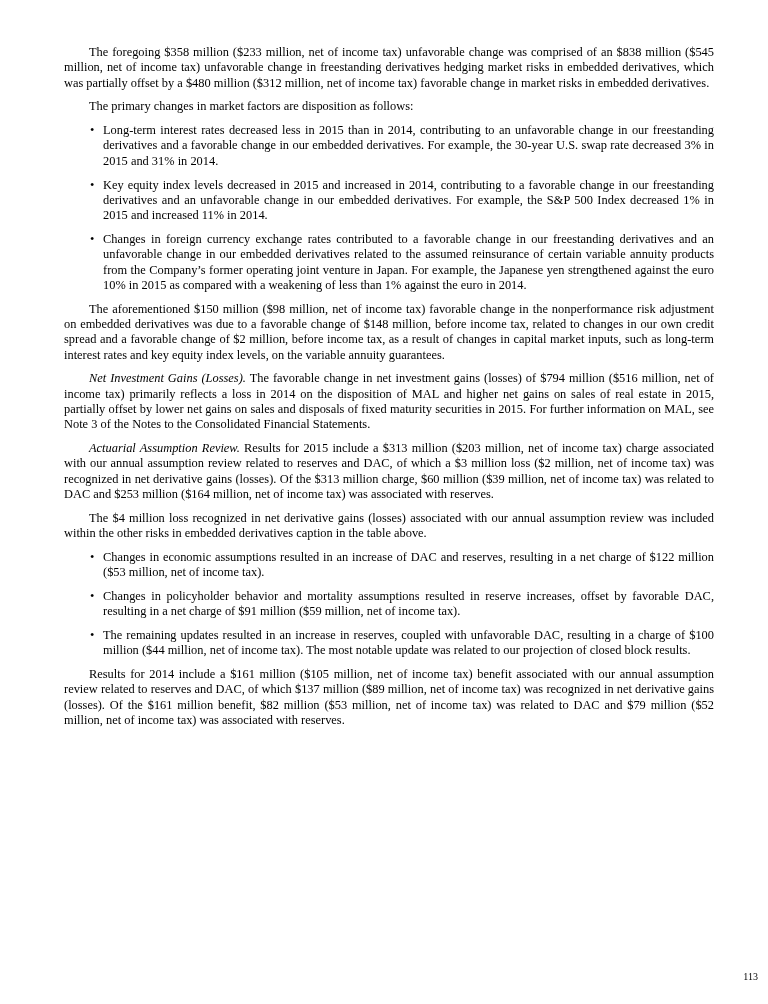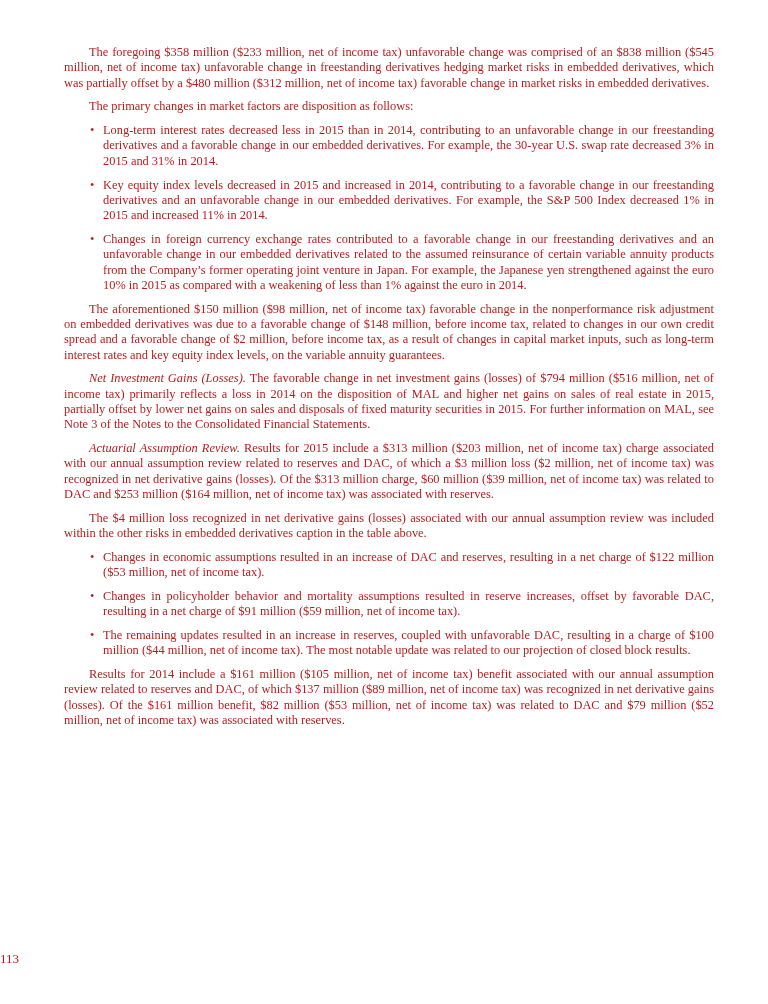--- a/index.html
+++ b/index.html
@@ -5,21 +5,21 @@
   html, body {
     margin: 0;
     padding: 0;
     background: #ffffff;
   }
   .page {
     position: relative;
     width: 768px;
     height: 1004px;
     background: #ffffff;
-    color: #b91c1c;
+    color: #000000;
     font-family: "Liberation Serif", "DejaVu Serif", serif;
     font-size: 12.4px;
     line-height: 15.3px;
     box-sizing: border-box;
     padding: 45px 54px 0 64px;
     overflow: hidden;
   }
   .body-text p {
     margin: 8.5px 0 0 0;
     text-align: justify;
@@ -43,23 +43,23 @@
   }
   .bullet-marker {
     position: absolute;
     left: 26px;
     top: 0;
   }
   .page-number {
     position: absolute;
     left: 0;
     right: 10px;
-    bottom: 38px;
-    text-align: left;
-    font-size: 13px;
+    bottom: 20px;
+    text-align: right;
+    font-size: 10px;
   }
 </style>
 </head>
 <body>
 
 <div class="page">
   <div class="body-text">
 
     <p>The foregoing $358 million ($233 million, net of income tax) unfavorable change was comprised of an $838 million ($545 million, net of income tax) unfavorable change in freestanding derivatives hedging market risks in embedded derivatives, which was partially offset by a $480 million ($312 million, net of income tax) favorable change in market risks in embedded derivatives.</p>
 

